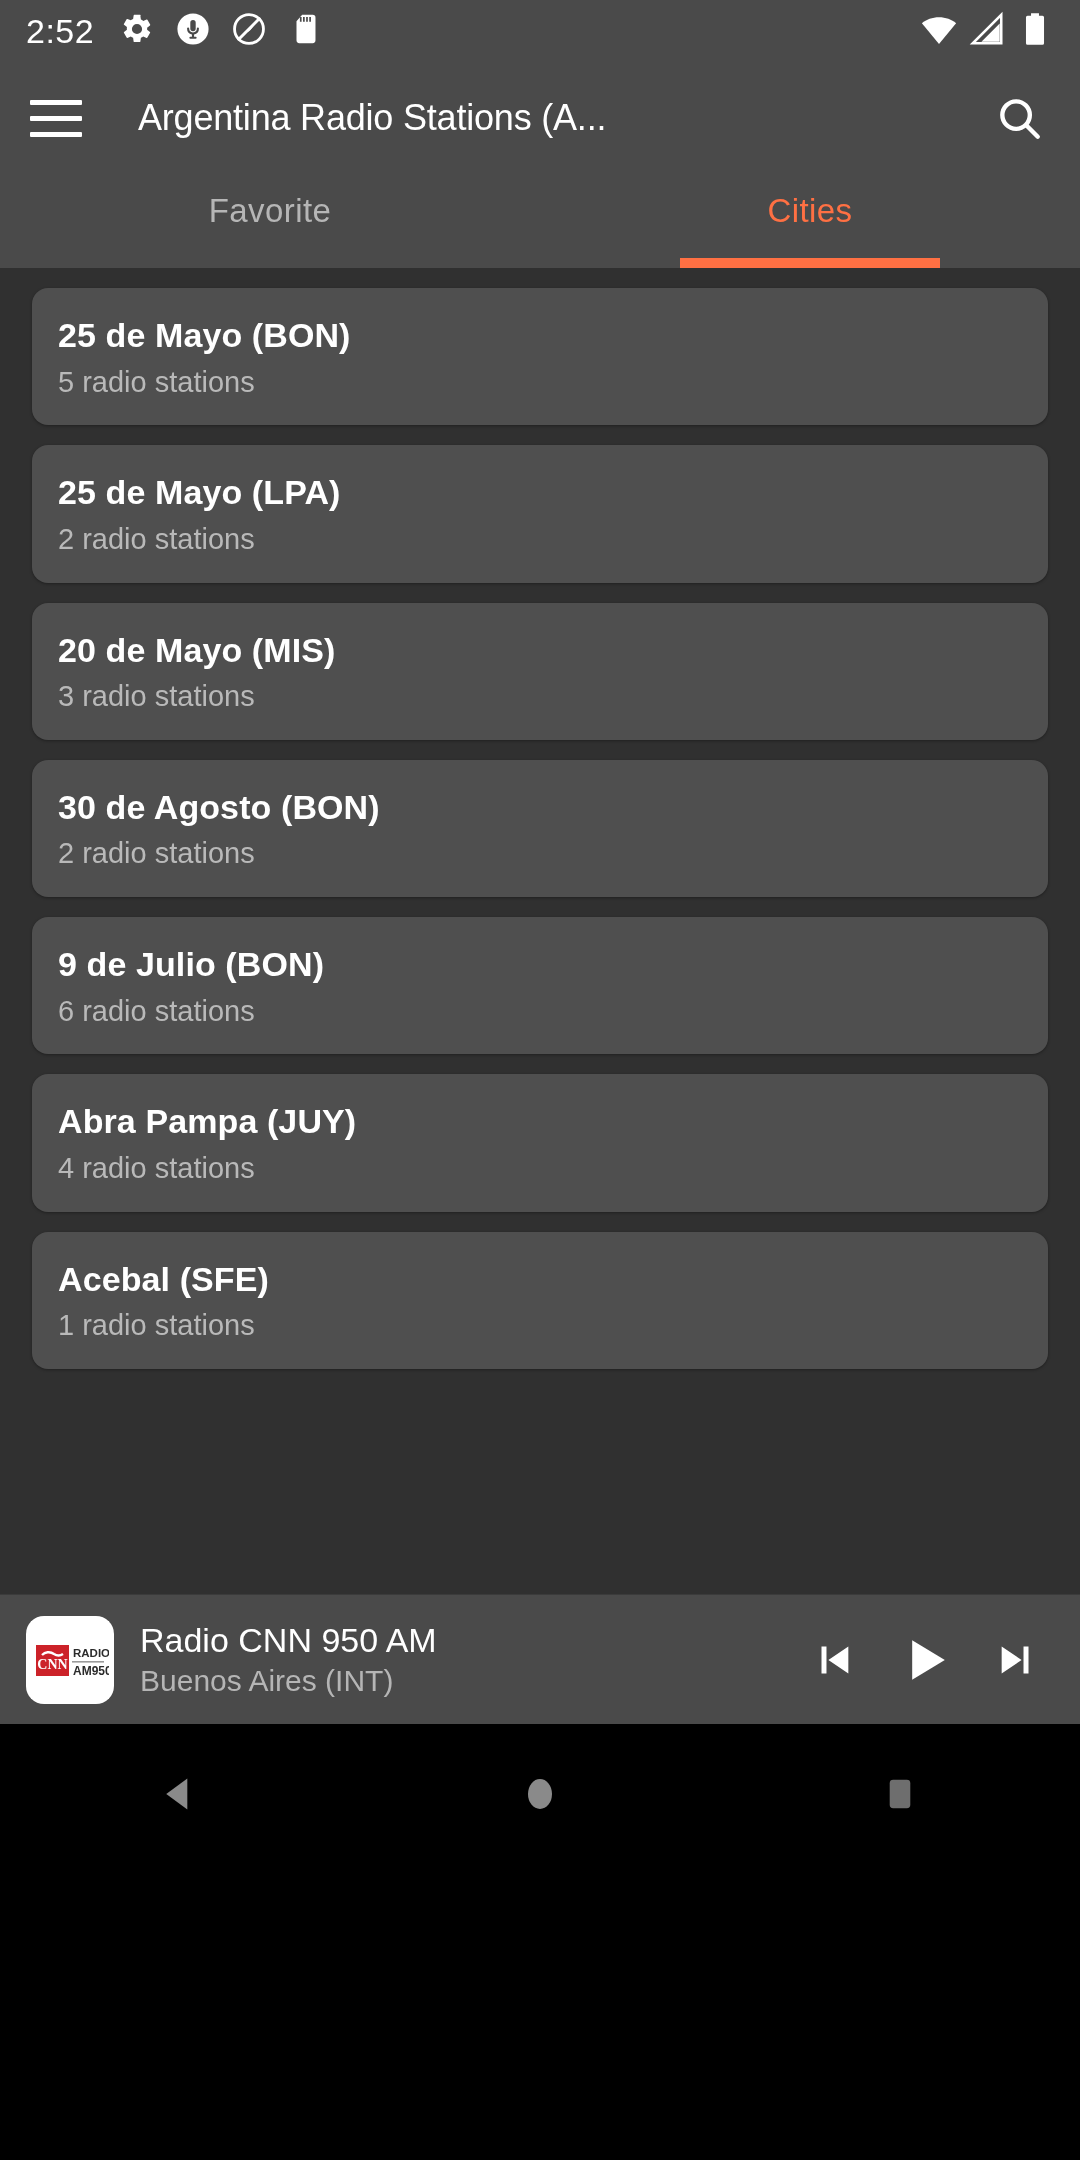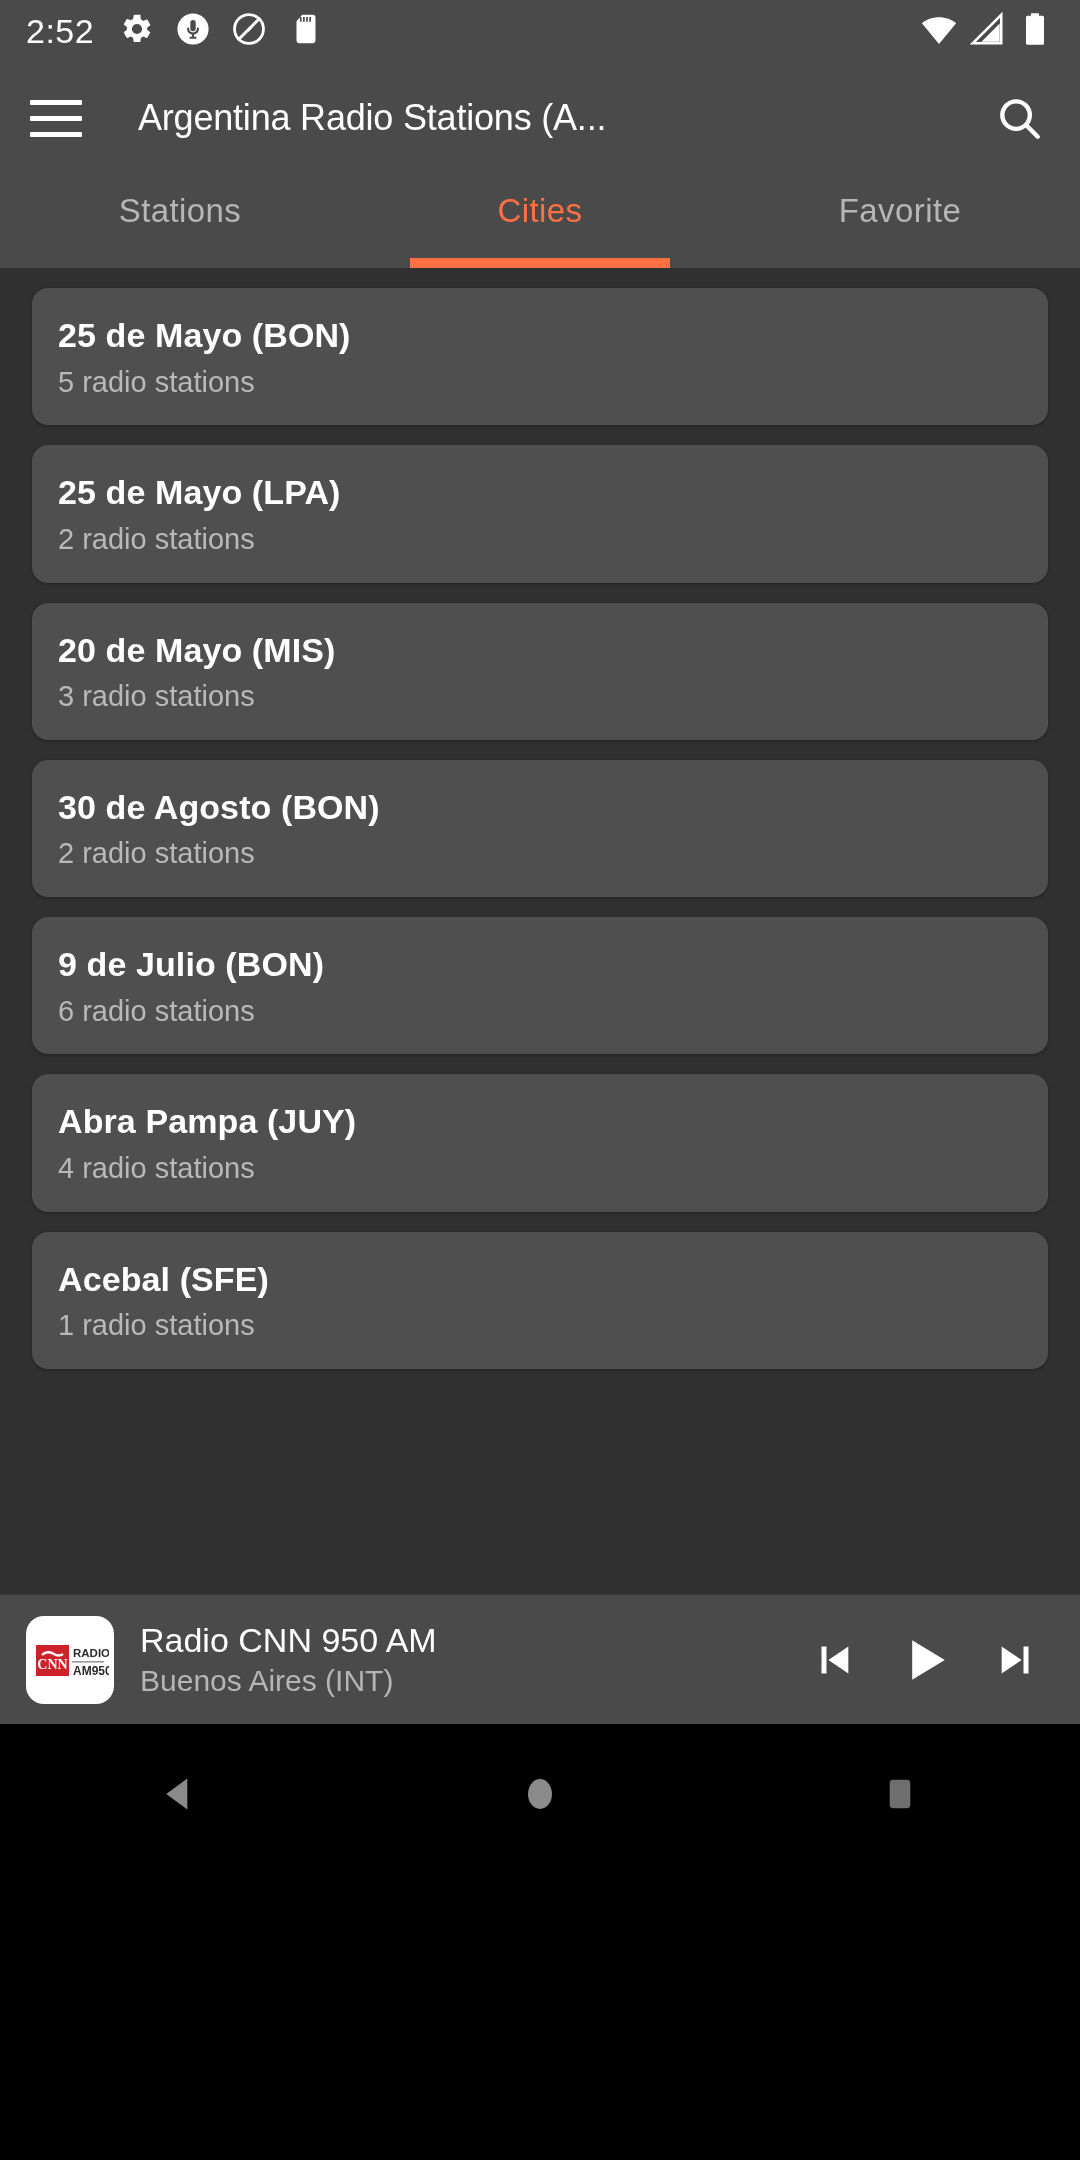--- a/index.html
+++ b/index.html
@@ -148,28 +148,25 @@
     <div class="search-btn">
       <svg width="50" height="50" viewBox="0 0 24 24" fill="none" stroke="#ffffff" stroke-width="2.1" stroke-linecap="round">
         <circle cx="10.6" cy="10.6" r="6.6"></circle>
           <path d="M15.5 15.5 21 21"></path>
       </svg>
     </div>
   </div>
 
   <div class="tabs">
     <div class="tab">
-      <span>Stations</span>
+      <span>Favorite</span>
     </div>
     <div class="tab active">
       <span>Cities</span>
       <span class="indicator"></span>
-    </div>
-    <div class="tab">
-      <span>Favorite</span>
     </div>
   </div>
 
   <div class="list">
     <div class="card">
       <div class="card-title">25 de Mayo (BON)</div>
       <div class="card-sub">5 radio stations</div>
     </div>
     <div class="card">
       <div class="card-title">25 de Mayo (LPA)</div>

